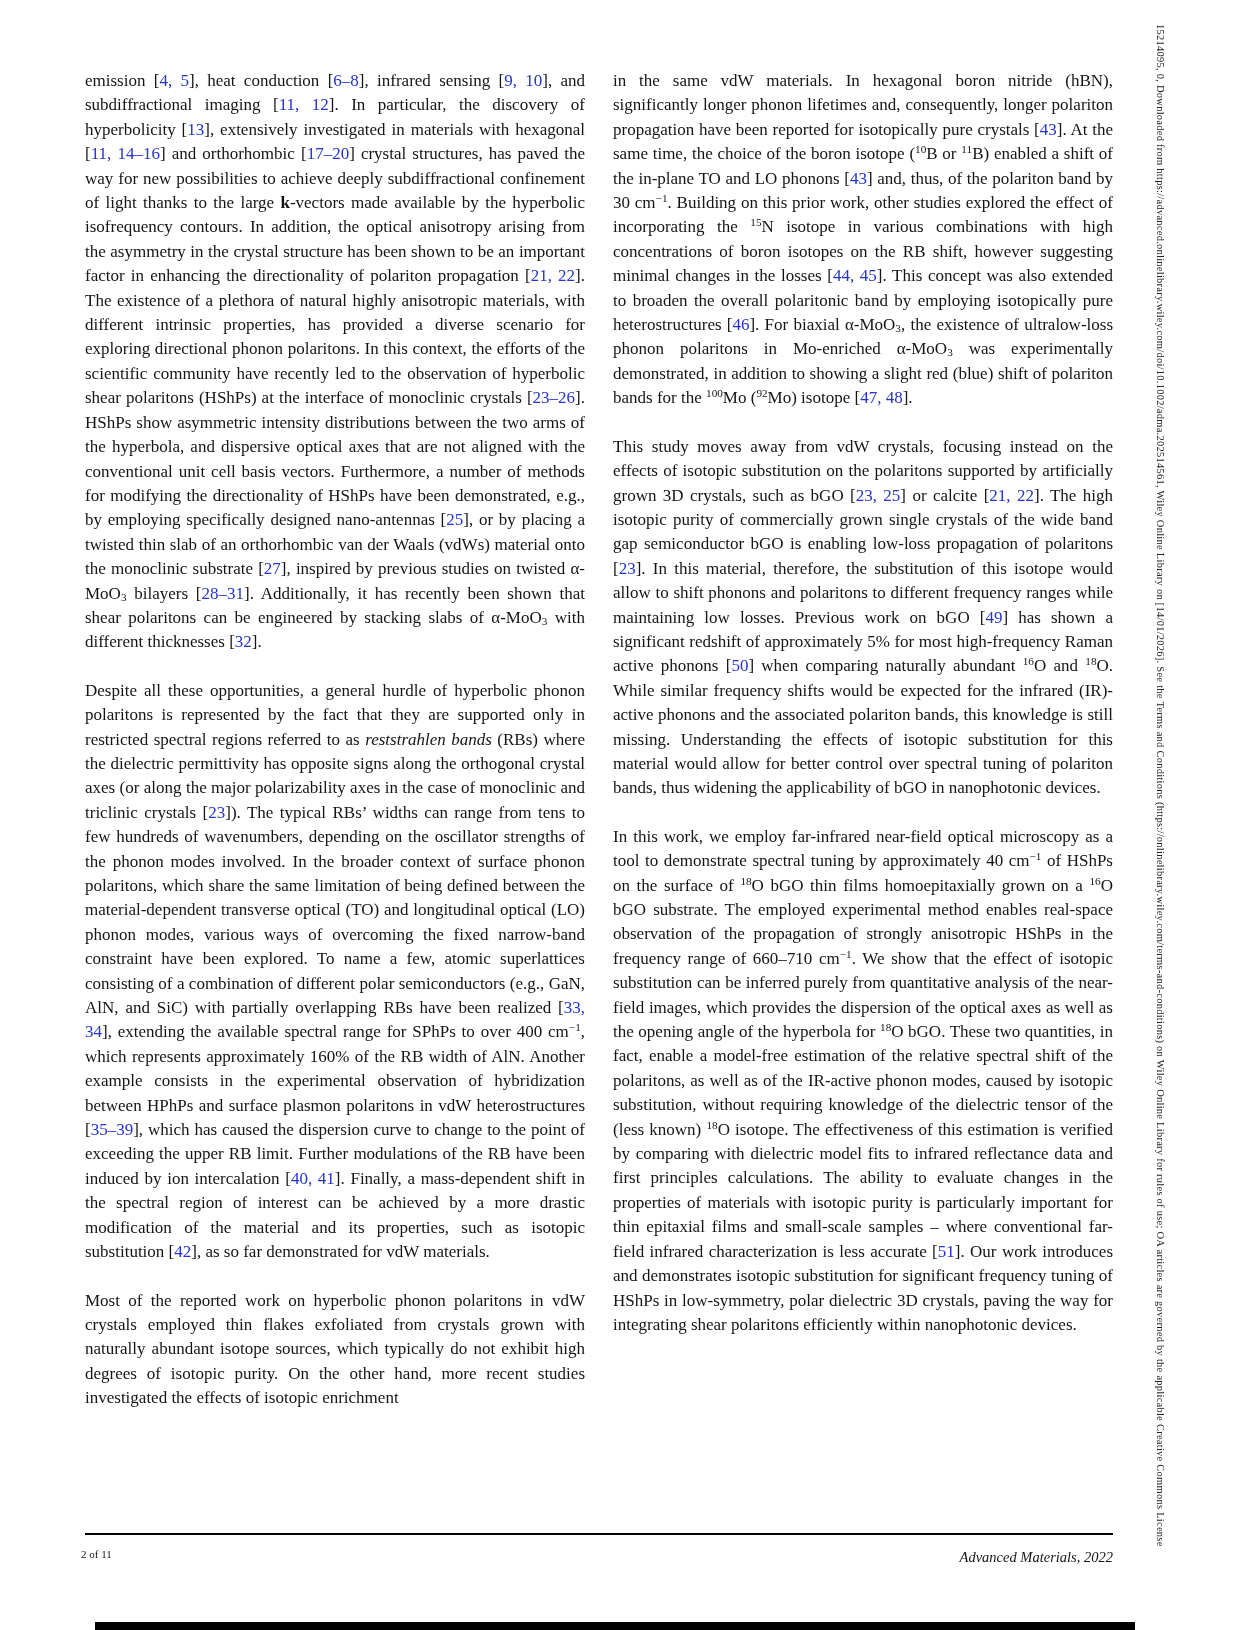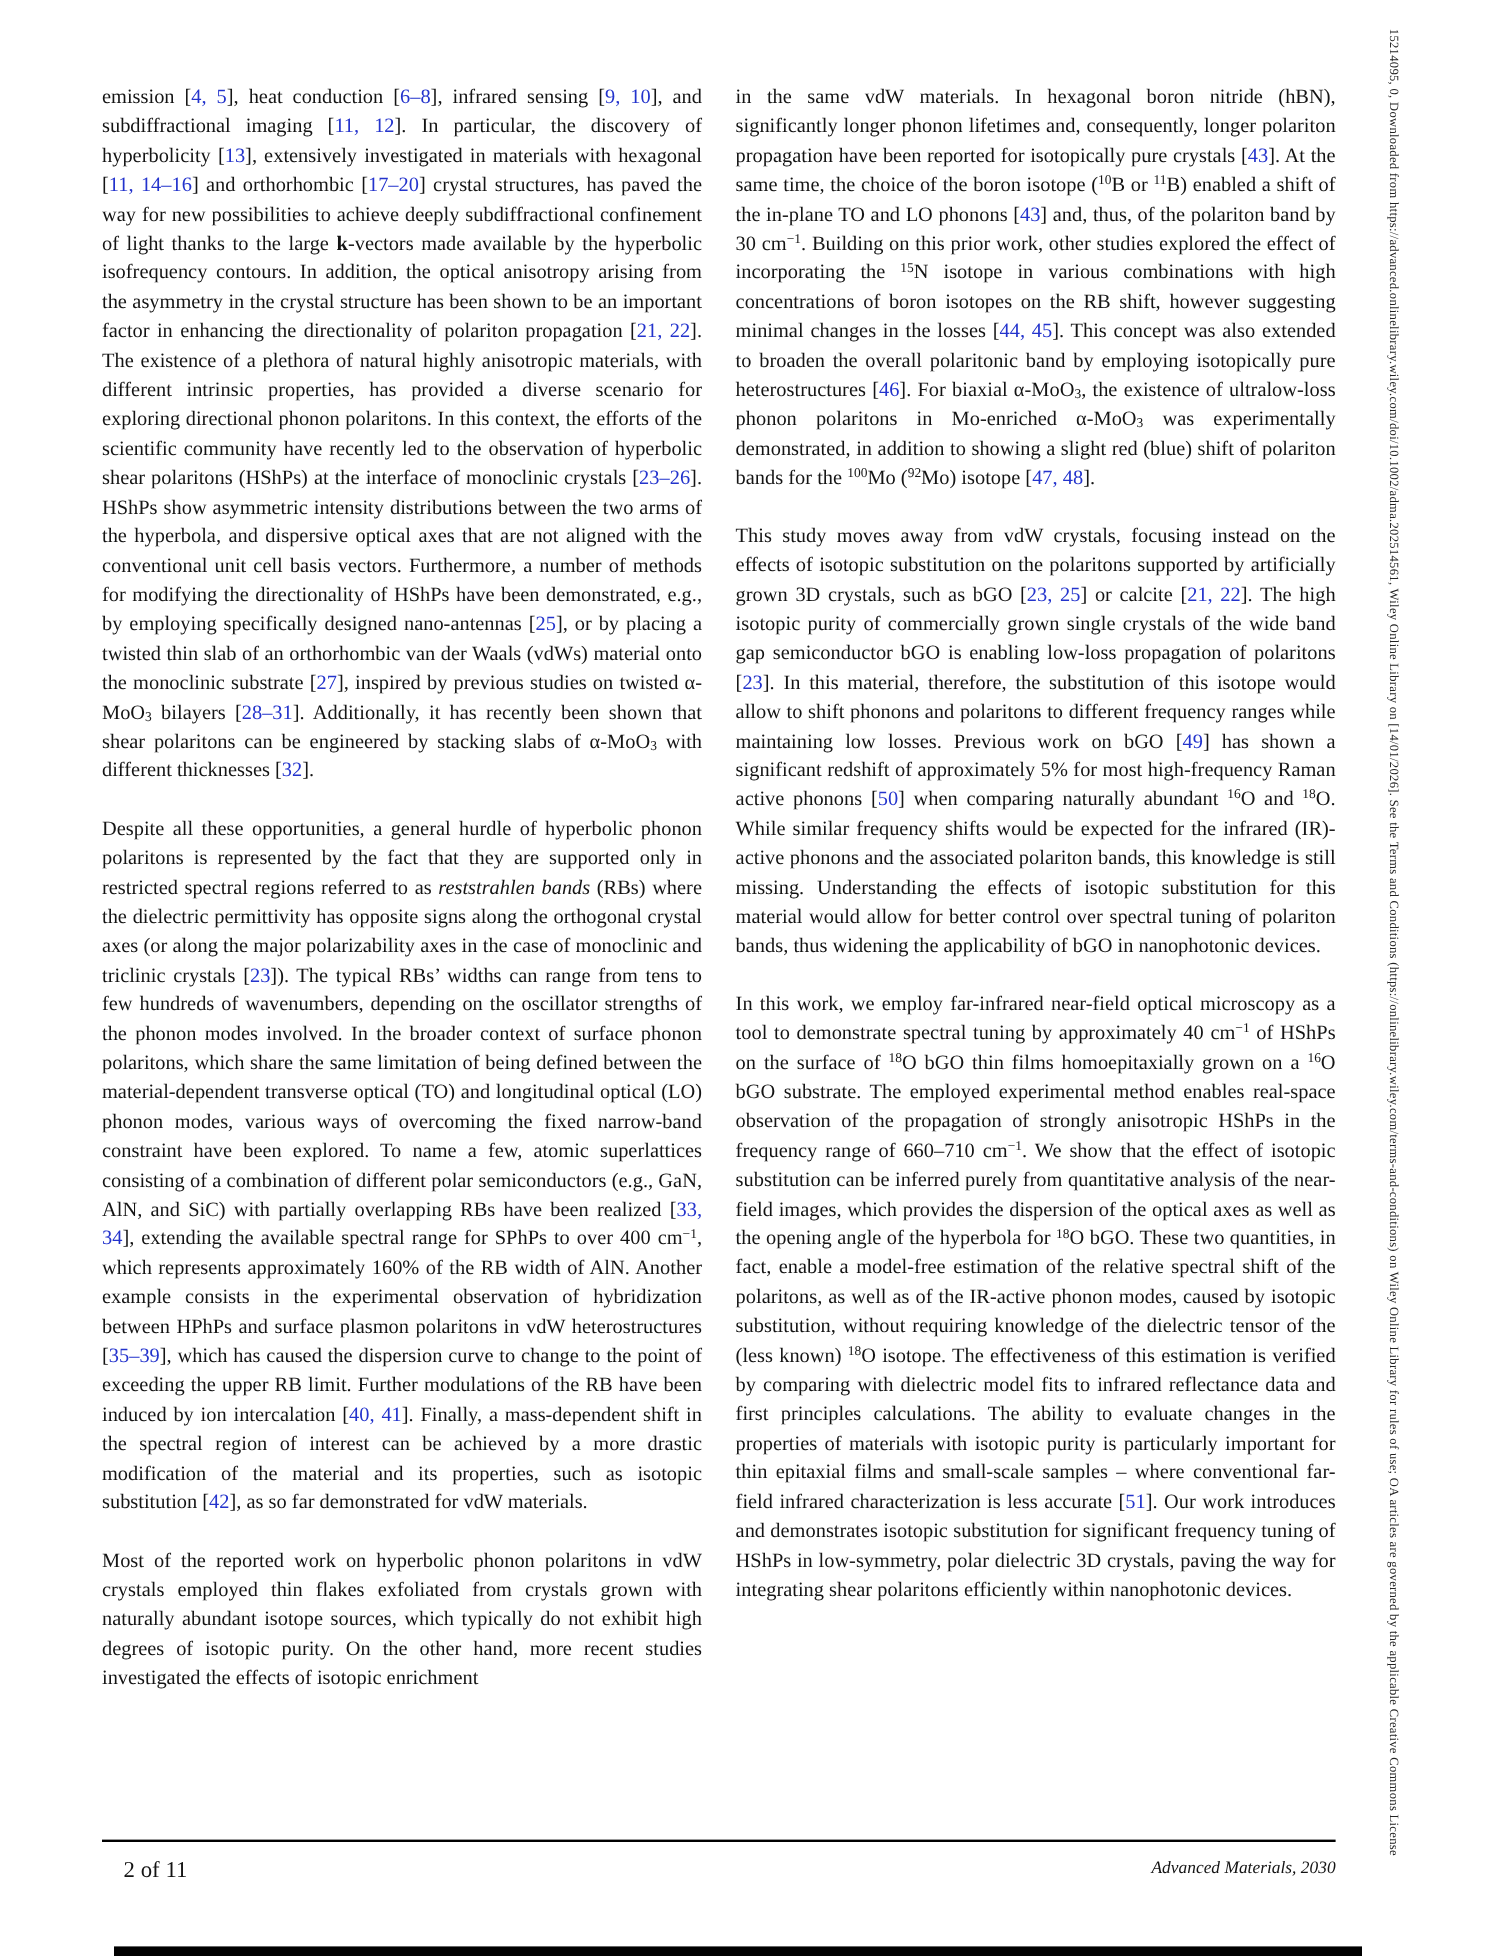--- a/index.html
+++ b/index.html
@@ -27,21 +27,21 @@
   .para:last-child{margin-bottom:0;}
   .cite{color:#2333cc;text-decoration:none;cursor:pointer;}
   em{}
   strong{font-weight:bold;}
   sup{font-size:0.66em;line-height:0;vertical-align:0.5em;}
   sub{font-size:0.66em;line-height:0;vertical-align:-0.18em;}
   .footer-rule{
     position:absolute;left:85px;top:1533px;width:1028px;height:2px;background:#000;
   }
   .footer-left{
-    position:absolute;left:103px;top:1548px;font-size:19px;color:#141414;
+    position:absolute;left:81px;top:1548px;font-size:11px;color:#141414;
   }
   .footer-right{
     position:absolute;top:1549px;left:613px;width:500px;text-align:right;
     font-size:14.5px;font-style:italic;color:#141414;
   }
   .sidebar-vertical{
     position:absolute;left:1166px;top:24px;
     transform:rotate(90deg);transform-origin:0 0;
     white-space:nowrap;
     font-size:10.5px;letter-spacing:0.25px;color:#222;
@@ -66,19 +66,19 @@
         <p class="para"><span>in the same vdW materials. In hexagonal boron nitride (hBN), significantly longer phonon lifetimes and, consequently, longer polariton propagation have been reported for isotopically pure crystals [</span><a class="cite">43</a><span>]. At the same time, the choice of the boron isotope (</span><sup>10</sup><span>B or </span><sup>11</sup><span>B) enabled a shift of the in-plane TO and LO phonons [</span><a class="cite">43</a><span>] and, thus, of the polariton band by 30 cm</span><sup>−1</sup><span>. Building on this prior work, other studies explored the effect of incorporating the </span><sup>15</sup><span>N isotope in various combinations with high concentrations of boron isotopes on the RB shift, however suggesting minimal changes in the losses [</span><a class="cite">44, 45</a><span>]. This concept was also extended to broaden the overall polaritonic band by employing isotopically pure heterostructures [</span><a class="cite">46</a><span>]. For biaxial α-MoO</span><sub>3</sub><span>, the existence of ultralow-loss phonon polaritons in Mo-enriched α-MoO</span><sub>3</sub><span> was experimentally demonstrated, in addition to showing a slight red (blue) shift of polariton bands for the </span><sup>100</sup><span>Mo (</span><sup>92</sup><span>Mo) isotope [</span><a class="cite">47, 48</a><span>].</span></p>
         <p class="para"><span>This study moves away from vdW crystals, focusing instead on the effects of isotopic substitution on the polaritons supported by artificially grown 3D crystals, such as bGO [</span><a class="cite">23, 25</a><span>] or calcite [</span><a class="cite">21, 22</a><span>]. The high isotopic purity of commercially grown single crystals of the wide band gap semiconductor bGO is enabling low-loss propagation of polaritons [</span><a class="cite">23</a><span>]. In this material, therefore, the substitution of this isotope would allow to shift phonons and polaritons to different frequency ranges while maintaining low losses. Previous work on bGO [</span><a class="cite">49</a><span>] has shown a significant redshift of approximately 5% for most high-frequency Raman active phonons [</span><a class="cite">50</a><span>] when comparing naturally abundant </span><sup>16</sup><span>O and </span><sup>18</sup><span>O. While similar frequency shifts would be expected for the infrared (IR)-active phonons and the associated polariton bands, this knowledge is still missing. Understanding the effects of isotopic substitution for this material would allow for better control over spectral tuning of polariton bands, thus widening the applicability of bGO in nanophotonic devices.</span></p>
         <p class="para"><span>In this work, we employ far-infrared near-field optical microscopy as a tool to demonstrate spectral tuning by approximately 40 cm</span><sup>−1</sup><span> of HShPs on the surface of </span><sup>18</sup><span>O bGO thin films homoepitaxially grown on a </span><sup>16</sup><span>O bGO substrate. The employed experimental method enables real-space observation of the propagation of strongly anisotropic HShPs in the frequency range of 660–710 cm</span><sup>−1</sup><span>. We show that the effect of isotopic substitution can be inferred purely from quantitative analysis of the near-field images, which provides the dispersion of the optical axes as well as the opening angle of the hyperbola for </span><sup>18</sup><span>O bGO. These two quantities, in fact, enable a model-free estimation of the relative spectral shift of the polaritons, as well as of the IR-active phonon modes, caused by isotopic substitution, without requiring knowledge of the dielectric tensor of the (less known) </span><sup>18</sup><span>O isotope. The effectiveness of this estimation is verified by comparing with dielectric model fits to infrared reflectance data and first principles calculations. The ability to evaluate changes in the properties of materials with isotopic purity is particularly important for thin epitaxial films and small-scale samples – where conventional far-field infrared characterization is less accurate [</span><a class="cite">51</a><span>]. Our work introduces and demonstrates isotopic substitution for significant frequency tuning of HShPs in low-symmetry, polar dielectric 3D crystals, paving the way for integrating shear polaritons efficiently within nanophotonic devices.</span></p>
       </div>
   </div>
 
   <div class="footer-rule"></div>
 
   <div class="footer-left">2 of 11</div>
 
-  <div class="footer-right">Advanced Materials, 2030</div>
+  <div class="footer-right">Advanced Materials, 2022</div>
 
   <div class="sidebar-vertical">15214095, 0, Downloaded from https://advanced.onlinelibrary.wiley.com/doi/10.1002/adma.202514561, Wiley Online Library on [14/01/2026]. See the Terms and Conditions (https://onlinelibrary.wiley.com/terms-and-conditions) on Wiley Online Library for rules of use; OA articles are governed by the applicable Creative Commons License</div>
 
   <div class="scan-bar"></div>
 
 </div>
 
 </body></html>

